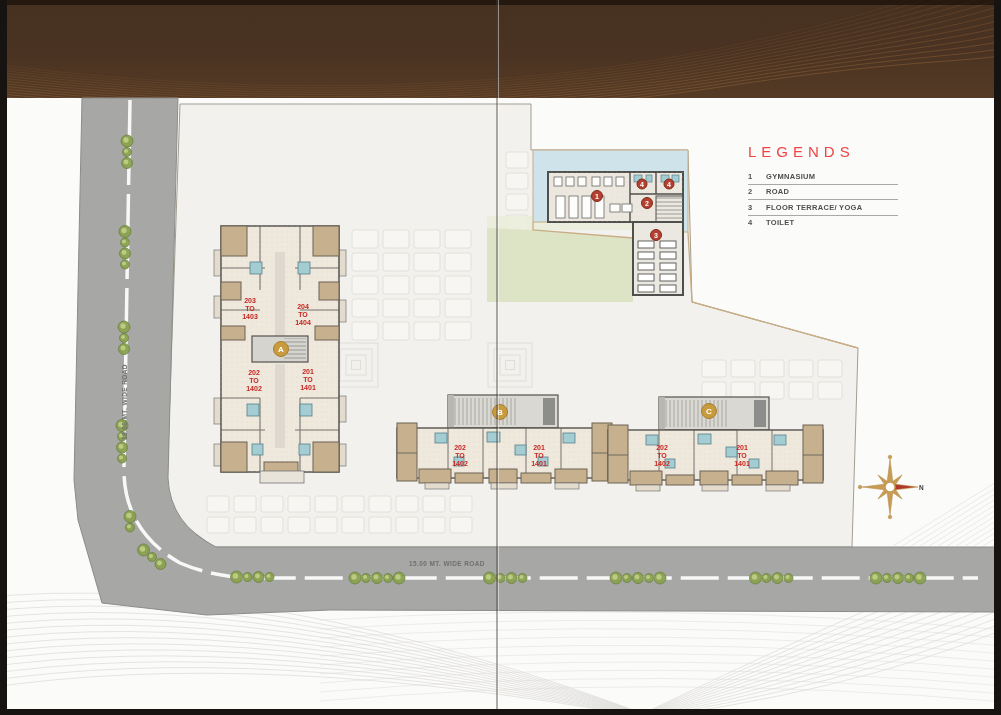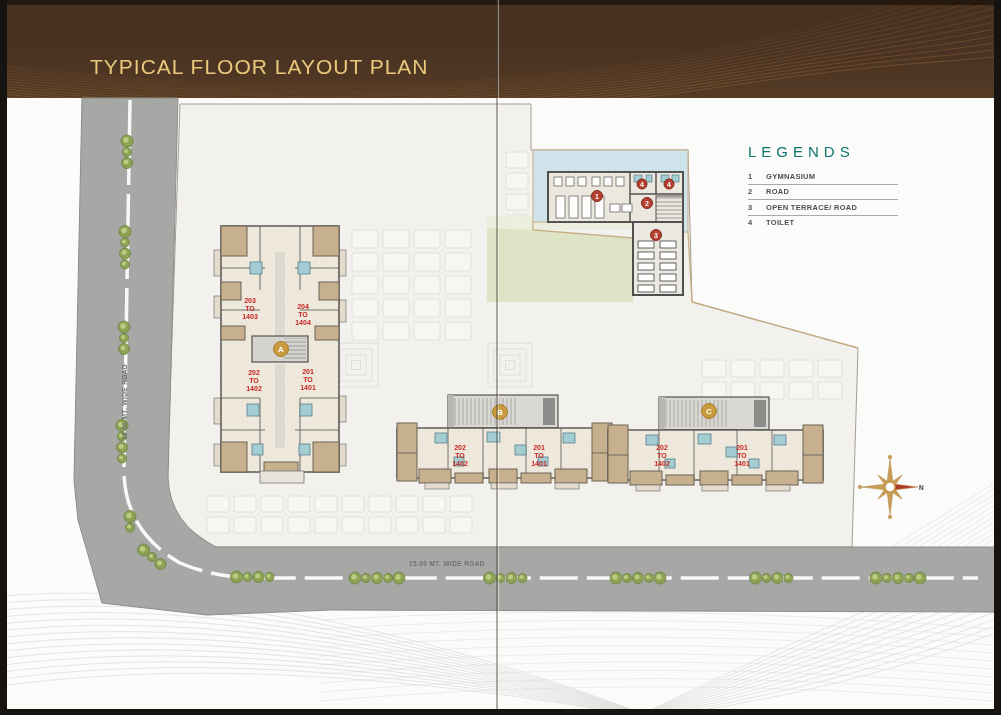--- a/index.html
+++ b/index.html
@@ -3,21 +3,21 @@
 <meta charset="utf-8">
 <style>
   html,body{margin:0;padding:0;background:#2b2b2b;font-family:"Liberation Sans",sans-serif;}
   #page{position:relative;width:1001px;height:715px;margin:0 auto;background:#fbfbfa;overflow:hidden;}
   
   #header{position:absolute;left:0;top:0;width:1001px;height:98px;background:linear-gradient(180deg,#46301f 0%,#4a3322 55%,#553b25 100%);overflow:hidden;}
   #header svg{position:absolute;left:0;top:0;}
   #page-title{position:absolute;left:90px;top:55px;color:#e9c87c;font-size:21px;letter-spacing:1px;font-weight:500;white-space:nowrap;}
   
   #legends{position:absolute;left:748px;top:143px;width:150px;}
-  #legends .lg-title{font-size:15px;letter-spacing:5px;color:#0f766e;font-weight:500;}
+  #legends .lg-title{font-size:15px;letter-spacing:5px;color:#ef4444;font-weight:500;}
   #legends .lg-list{margin-top:9px;}
   #legends .lg-row{display:flex;align-items:baseline;padding:2.5px 0 3px 0;font-size:7.5px;font-weight:bold;color:#4f4f4f;letter-spacing:.3px;}
   #legends .lg-row.bord{border-bottom:1px solid #aaa8a4;}
   #legends .lg-num{width:18px;}
   
   .unit-line{font:bold 7px "Liberation Sans",sans-serif;fill:#c6241f;text-anchor:middle;}
   .badge-letter{font:bold 8px "Liberation Sans",sans-serif;fill:#fff;text-anchor:middle;}
   .marker-num{font:bold 7px "Liberation Sans",sans-serif;fill:#fff;text-anchor:middle;}
   .road-label{font:bold 6.5px "Liberation Sans",sans-serif;fill:#6f6f6d;text-anchor:middle;letter-spacing:.4px;}
   .compass-n{font:bold 6.5px "Liberation Sans",sans-serif;fill:#3a3a3a;}
@@ -47,21 +47,20 @@
           <path d="M-20,80.9 C250,113.3 520,104.7 720,69 S960,25.5 1020,7.5" fill="none" stroke="#a06c3b" stroke-width="1" opacity="0.29"></path>
           <path d="M-20,83.6 C250,115.2 520,106.8 720,72 S960,32 1020,15" fill="none" stroke="#a06c3b" stroke-width="1" opacity="0.32"></path>
           <path d="M-20,86.3 C250,117.1 520,108.9 720,75 S960,38.5 1020,22.5" fill="none" stroke="#a06c3b" stroke-width="1" opacity="0.34"></path>
           <path d="M-20,89 C250,119 520,111 720,78 S960,45 1020,30" fill="none" stroke="#a06c3b" stroke-width="1" opacity="0.36"></path>
           <path d="M-20,91.7 C250,120.9 520,113.1 720,81 S960,51.5 1020,37.5" fill="none" stroke="#a06c3b" stroke-width="1" opacity="0.38"></path>
           <path d="M-20,94.4 C250,122.8 520,115.2 720,84 S960,58 1020,45" fill="none" stroke="#a06c3b" stroke-width="1" opacity="0.40"></path>
           <path d="M-20,97.1 C250,124.7 520,117.3 720,87 S960,64.5 1020,52.5" fill="none" stroke="#a06c3b" stroke-width="1" opacity="0.43"></path>
         </g>
       <rect x="0" y="0" width="1001" height="5" fill="rgba(15,9,4,.6)"></rect>
     </svg>
-    <div id="page-title">TYPICAL FLOOR LAYOUT PLAN</div>
   </div>
 
   <svg id="plan" width="1001" height="715" viewBox="0 0 1001 715" style="position:absolute;left:0;top:0;">
     <defs>
       <pattern id="dots" width="5" height="5" patternUnits="userSpaceOnUse">
         <circle cx="2" cy="2" r="0.7" fill="#d8d0bd"></circle>
       </pattern>
       <pattern id="hatchV" width="4" height="6" patternUnits="userSpaceOnUse">
         <path d="M2,0 V6" stroke="#9a9a96" stroke-width="1"></path>
       </pattern>
@@ -510,21 +509,21 @@
       <div class="lg-row bord">
         <span class="lg-num">1</span>
         <span>GYMNASIUM</span>
       </div>
       <div class="lg-row bord">
         <span class="lg-num">2</span>
         <span>ROAD</span>
       </div>
       <div class="lg-row bord">
         <span class="lg-num">3</span>
-        <span>OPEN TERRACE/ ROAD</span>
+        <span>FLOOR TERRACE/ YOGA</span>
       </div>
       <div class="lg-row">
         <span class="lg-num">4</span>
         <span>TOILET</span>
       </div>
     </div>
   </div>
 
   <div id="fold"></div>
   <div id="frame-l" class="frame"></div>

